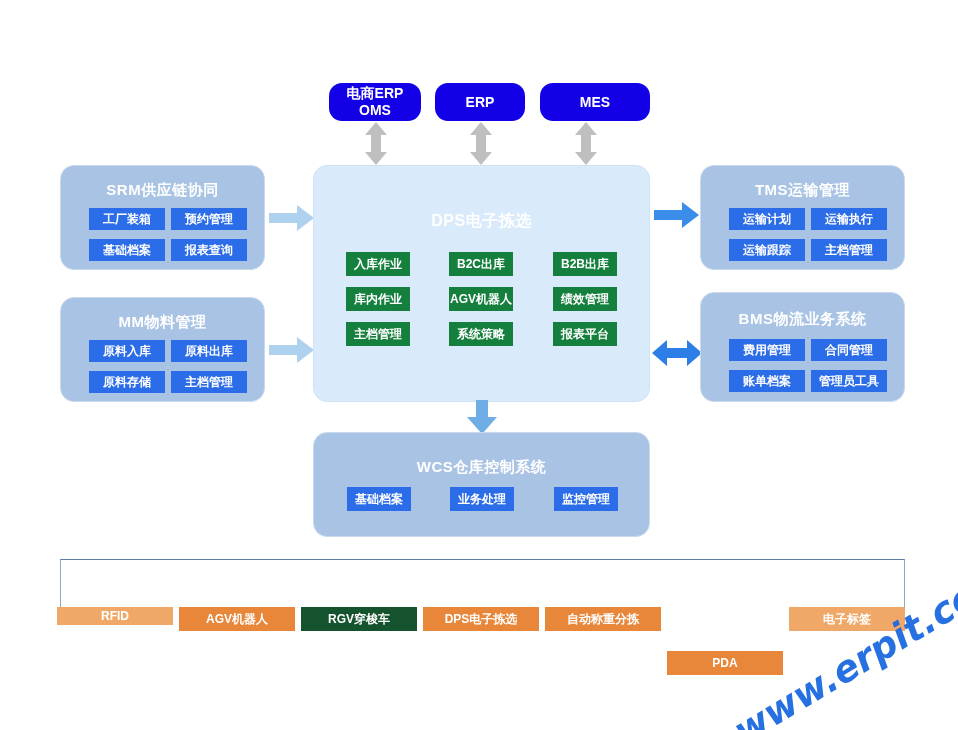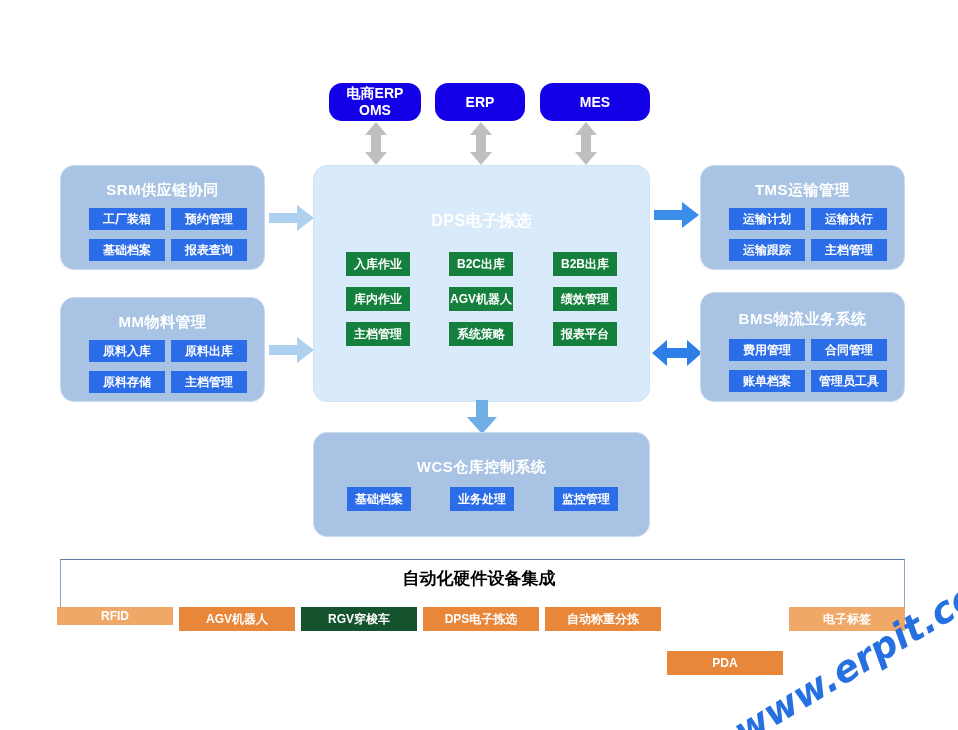--- a/index.html
+++ b/index.html
@@ -202,21 +202,20 @@
 
   <div class="panel panel-side" style="left:313px;top:432px;width:337px;height:105px;">
     <div class="panel-title" style="top:25px;">WCS仓库控制系统</div>
     <div class="chip chip-blue" style="left:33px;top:54px;width:64px;height:24px;">基础档案</div>
     <div class="chip chip-blue" style="left:136px;top:54px;width:64px;height:24px;">业务处理</div>
     <div class="chip chip-blue" style="left:240px;top:54px;width:64px;height:24px;">监控管理</div>
   </div>
 
   <div class="bracket" style="left:60px;top:559px;width:845px;height:48px;border-bottom:none;"></div>
 
-  <div class="hw-title" style="top:567px;">自动化硬件设备集成</div>
 
   <div class="hw-chip" style="left:57px;background:#F0A868;top:607px;width:116px;height:18px;">RFID</div>
   <div class="hw-chip" style="left:179px;background:#E8863A;top:607px;width:116px;height:24px;">AGV机器人</div>
   <div class="hw-chip" style="left:301px;background:#14532d;top:607px;width:116px;height:24px;">RGV穿梭车</div>
   <div class="hw-chip" style="left:423px;background:#E8863A;top:607px;width:116px;height:24px;">DPS电子拣选</div>
   <div class="hw-chip" style="left:545px;background:#E8863A;top:607px;width:116px;height:24px;">自动称重分拣</div>
   <div class="hw-chip" style="left:667px;background:#E8863A;top:607px;width:116px;height:24px;margin-top:44px;">PDA</div>
   <div class="hw-chip" style="left:789px;background:#F0A868;top:607px;width:116px;height:24px;">电子标签</div>
 
   <div class="watermark" style="left:726px;top:716px;">www.erpit.com</div>

